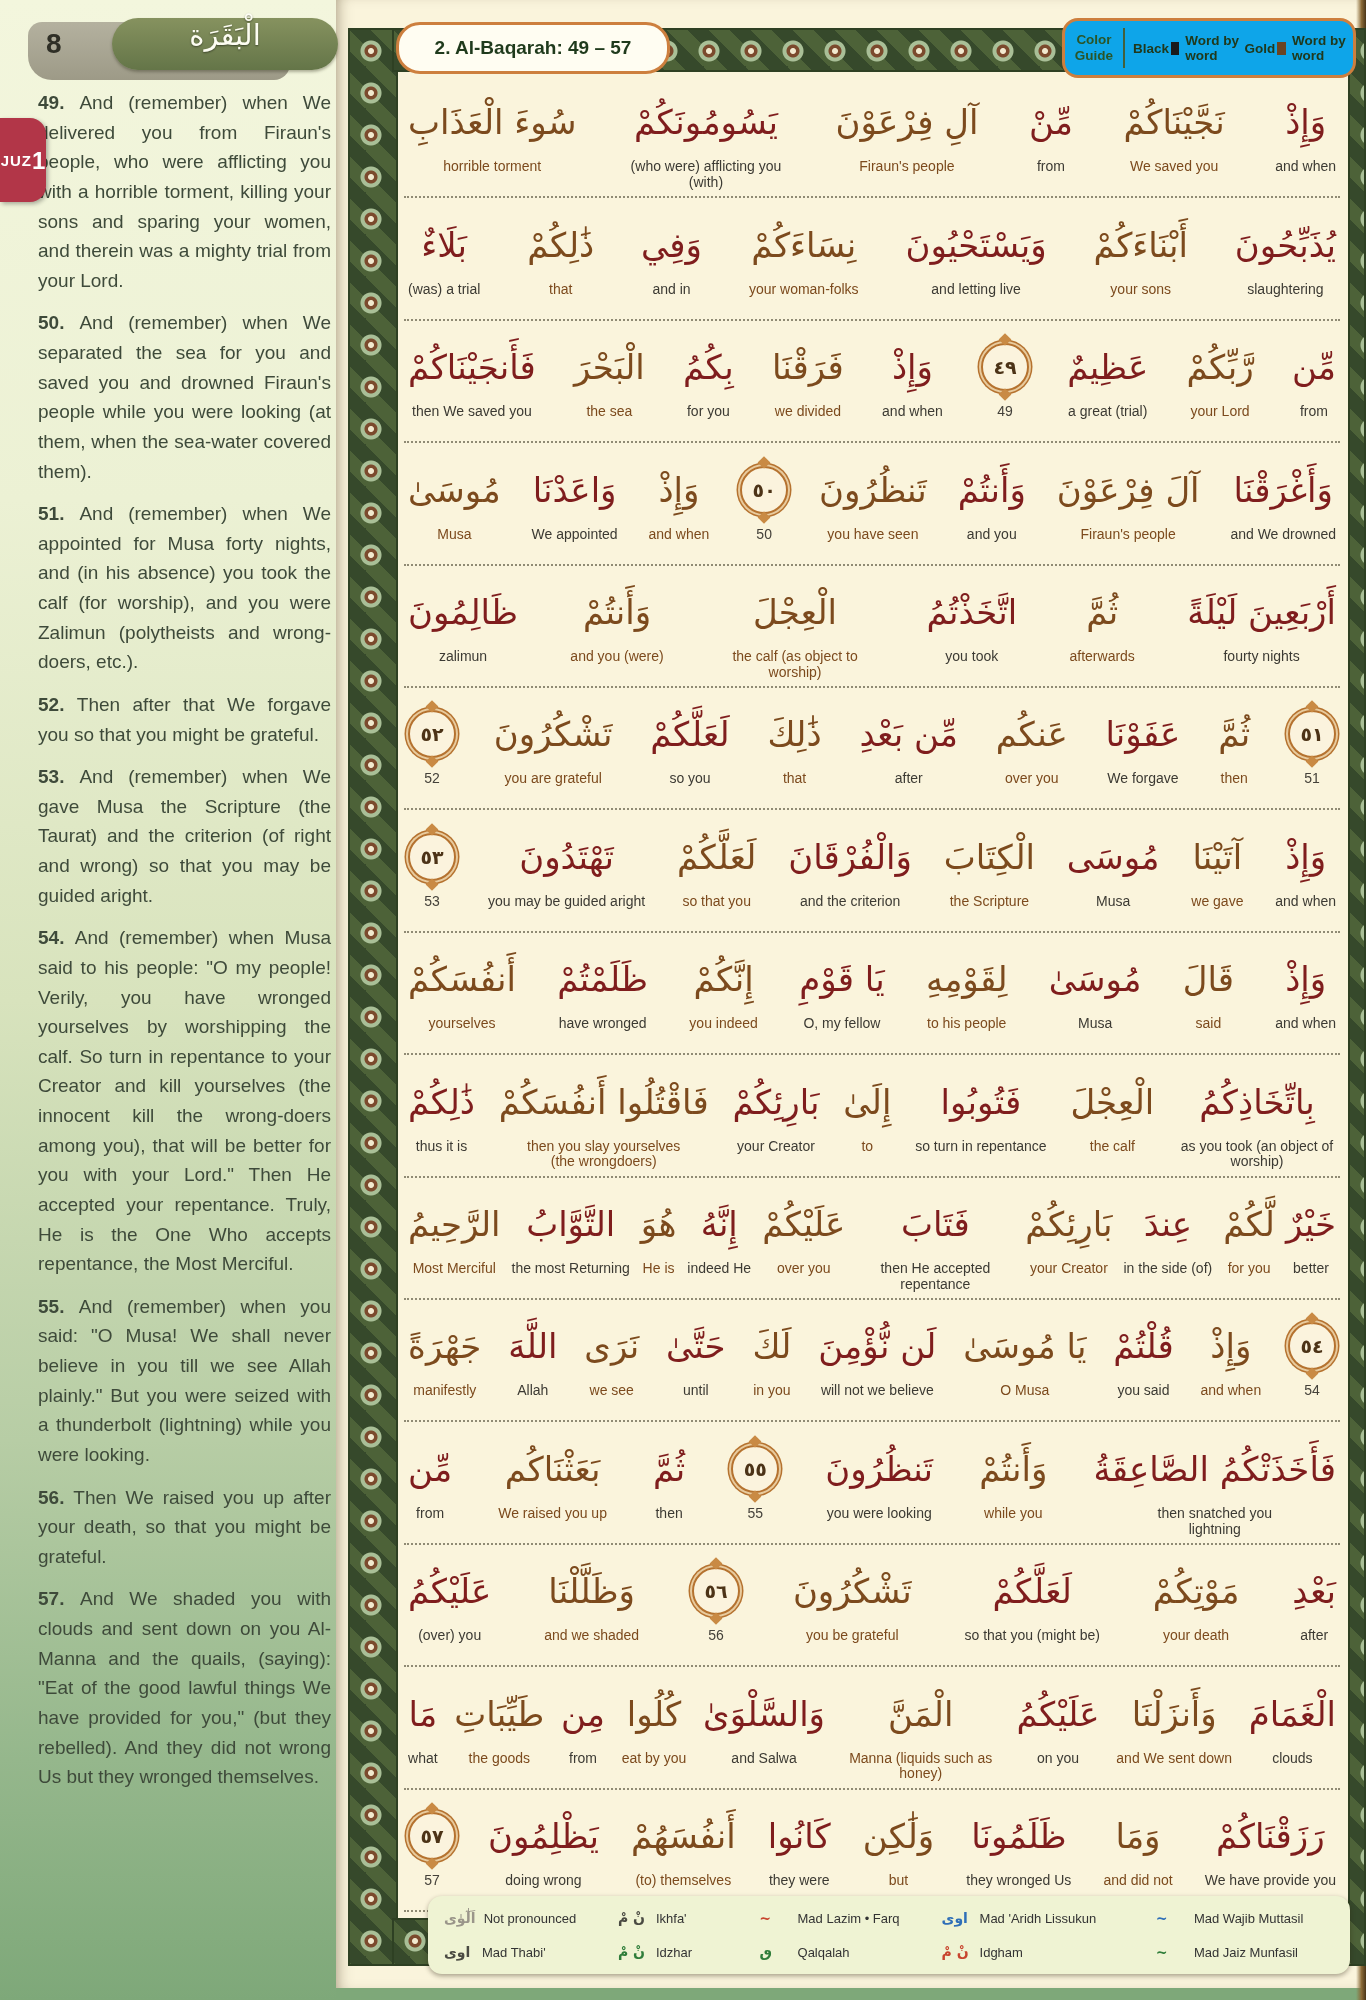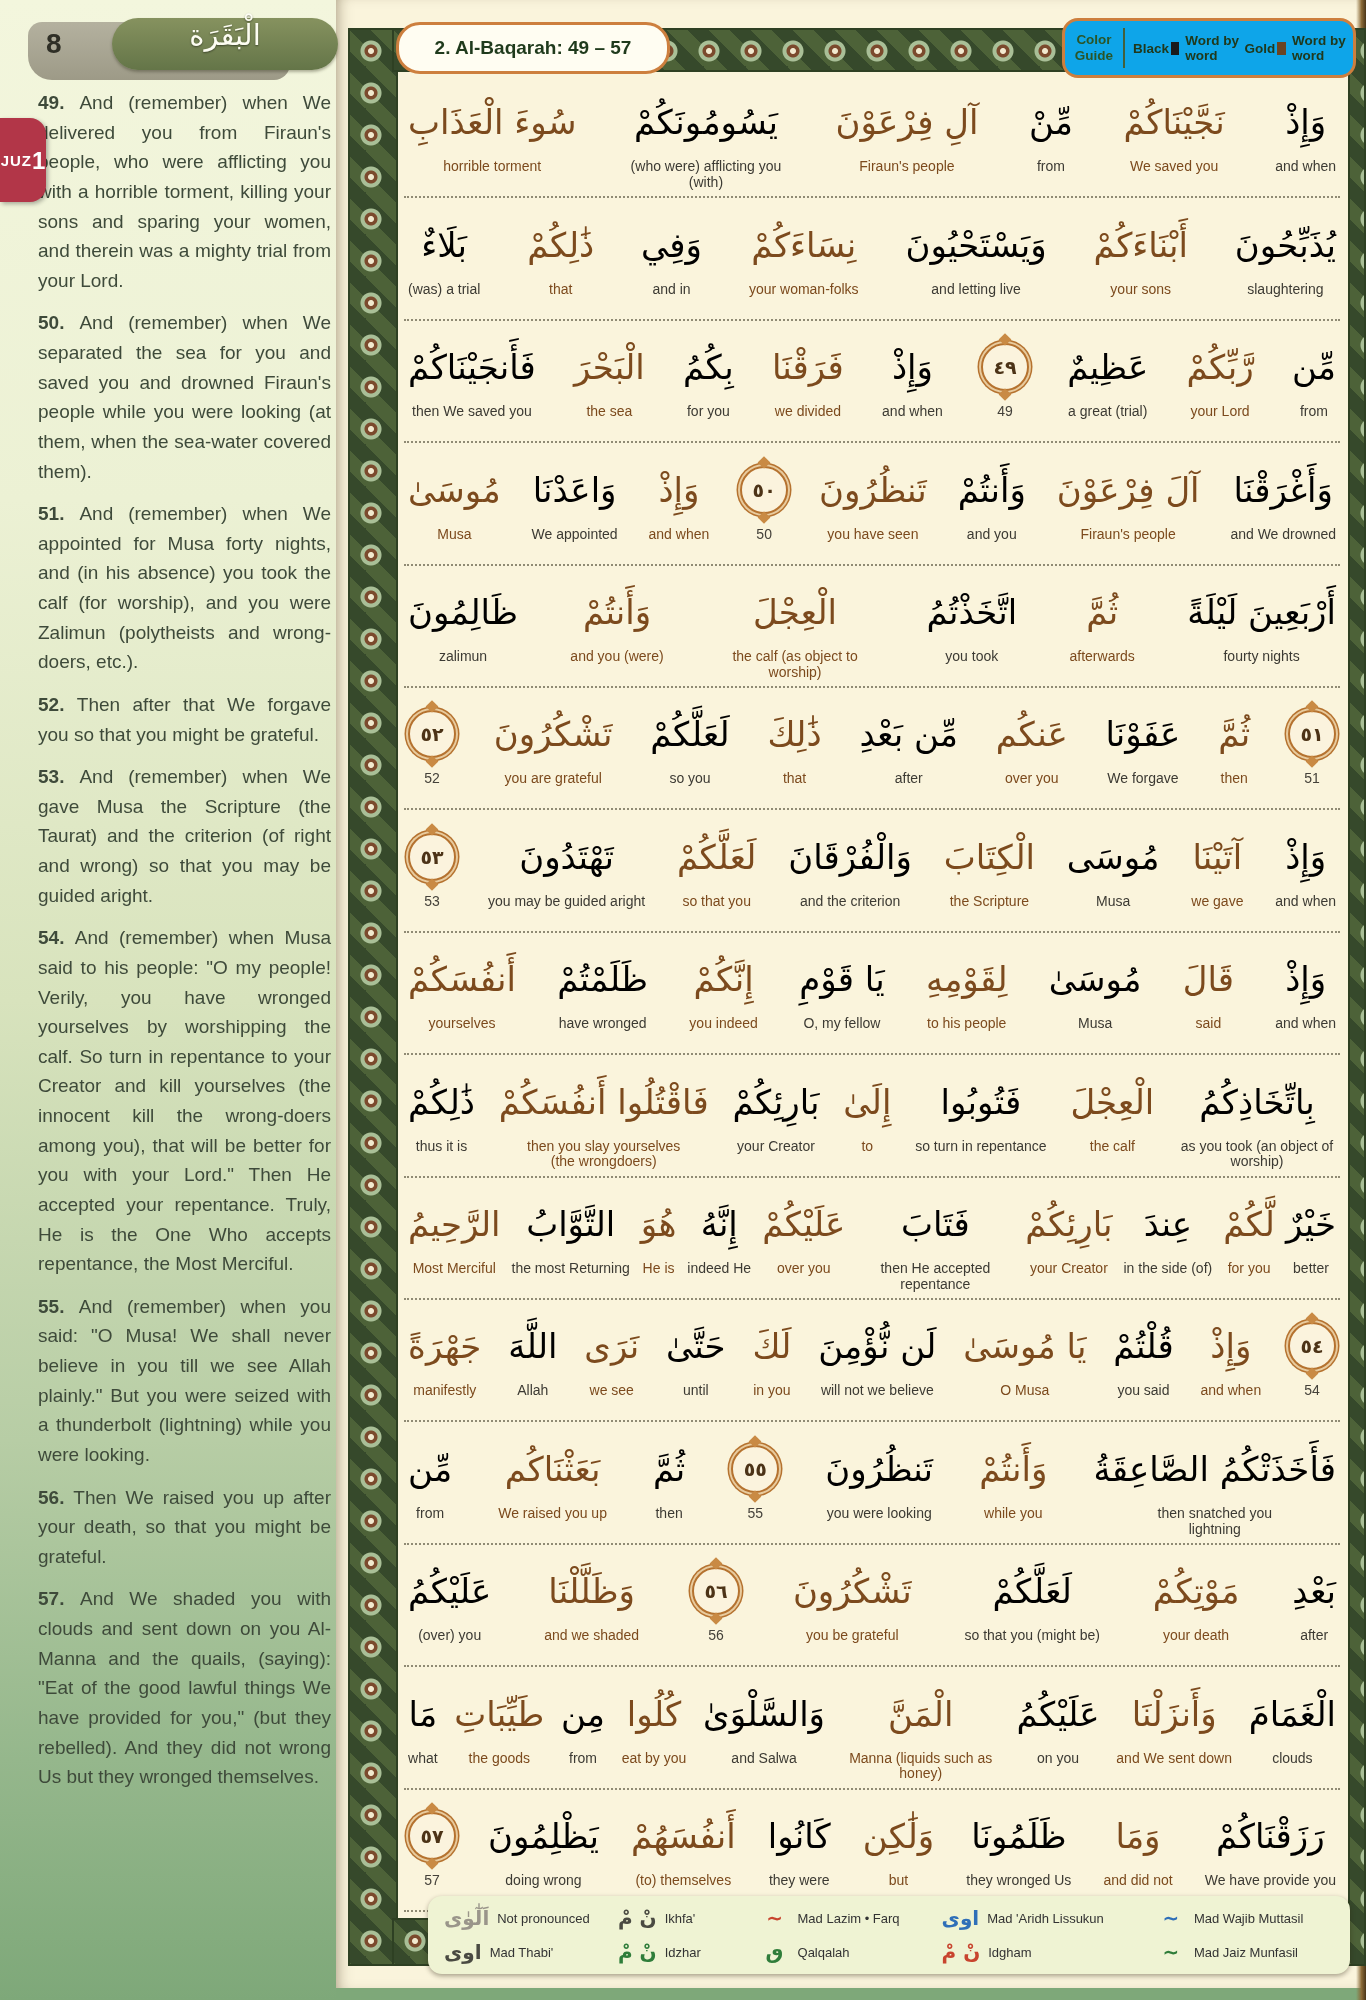--- a/index.html
+++ b/index.html
@@ -60,37 +60,37 @@
   
   .rows{position:absolute;left:404px;top:76px;width:936px;height:1836px;display:flex;
     flex-direction:column;overflow:hidden;z-index:1;}
   .word-row{flex:1;direction:rtl;display:flex;justify-content:space-between;align-items:flex-end;
     border-bottom:2px dotted #8f8a74;padding:0 4px 5px;overflow:hidden;}
   .cell{display:flex;flex-direction:column;align-items:center;flex-shrink:1;min-width:0;}
   .arwrap,.ar{height:74px;display:flex;align-items:center;justify-content:center;}
   .ar{font-family:"DejaVu Sans",sans-serif;font-size:34px;white-space:nowrap;}
   .en{direction:ltr;font-size:14px;text-align:center;max-width:158px;line-height:1.12;
     min-height:32px;display:flex;align-items:flex-start;justify-content:center;}
-  .dark .ar{color:#000000;}   .dark .en{color:#3c3a33;}
+  .dark .ar{color:#7f1d1d;}   .dark .en{color:#3c3a33;}
   .gold .ar{color:#7c4a1d;}   .gold .en{color:#7c4a1d;}
   .vcell .en{color:#44413a;}
   .med{width:44px;height:44px;border-radius:50%;border:2px solid #b5722f;background:#fbf3dd;
     box-shadow:0 0 0 2px #e8cb9e,0 0 0 3.5px #b5722f;display:flex;align-items:center;justify-content:center;
     font-family:"DejaVu Sans",sans-serif;font-size:19px;font-weight:bold;color:#4c3317;position:relative;}
   .med::before,.med::after{content:"";position:absolute;left:50%;width:9px;height:9px;
     background:#c98a44;transform:translateX(-50%) rotate(45deg);}
   .med::before{top:-10px;} .med::after{bottom:-10px;}
 
   
   .legend{position:absolute;left:428px;top:1896px;width:922px;height:78px;background:#eff3d3;
     border-radius:14px;box-shadow:0 2px 5px rgba(40,30,10,.4);z-index:4;display:grid;
     grid-template-columns:1.05fr .85fr 1.1fr 1.3fr 1.1fr;grid-auto-rows:1fr;align-items:center;
     padding:5px 16px;column-gap:4px;box-sizing:border-box;}
   .leg-item{display:flex;align-items:center;gap:8px;font-size:13px;color:#333;white-space:nowrap;}
-  .leg-glyph{font-family:"DejaVu Sans",sans-serif;font-size:20px;font-weight:bold;min-width:30px;text-align:center;}
+  .leg-glyph{font-family:"DejaVu Sans",sans-serif;font-size:14px;font-weight:bold;min-width:30px;}
 </style>
 </head>
 <body>
 
 <div class="sidebar">
   <div class="tab8"></div>
   <div class="num8">8</div>
   <div class="banner">
     <span class="banner-ar">الْبَقَرَة</span>
   </div>

